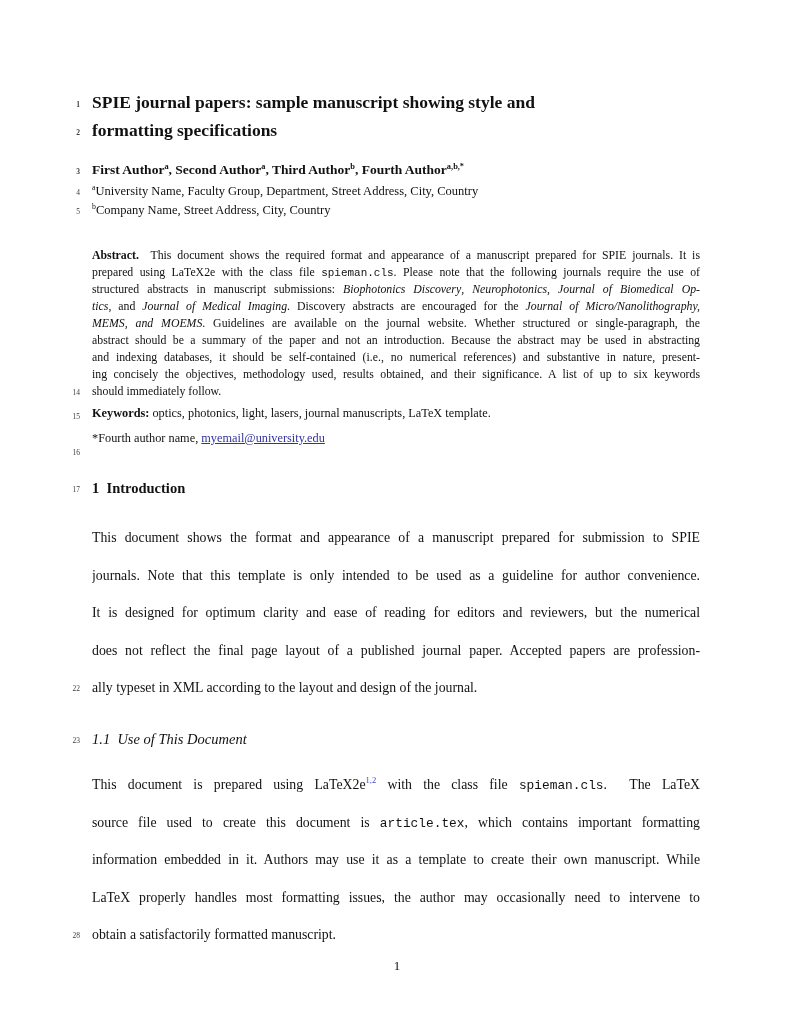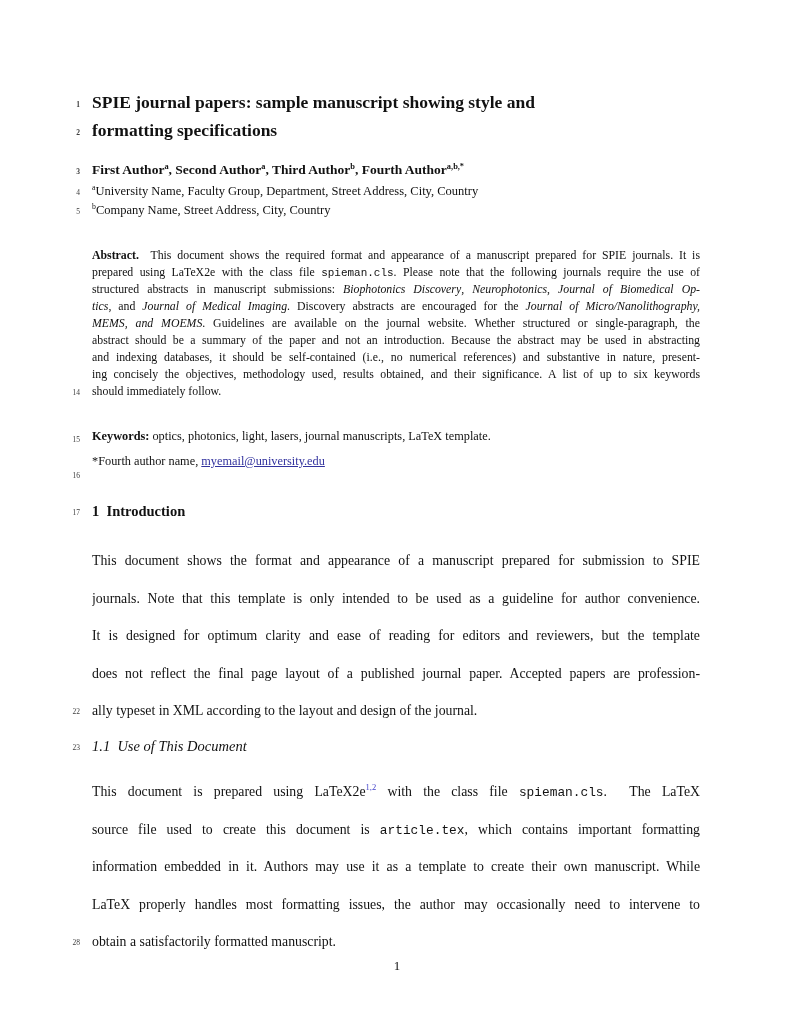--- a/index.html
+++ b/index.html
@@ -46,28 +46,28 @@
   .t-authors .ln { top: 8px; }
 
   .t-affil   { font-size: 12.5px; line-height: 19px; }
   .t-affil-first { margin-top: 2px; }
   .t-affil .ln { top: 7px; }
 
   .t-abs     { font-size: 11.8px; line-height: 16.2px; height: 17px; }
   .t-abs-first { margin-top: 27px; }
   .t-abs .ln { top: 6px; }
 
-  .t-keywords { font-size: 12.3px; line-height: 17px; margin-top: 28px; }
+  .t-keywords { font-size: 12.3px; line-height: 17px; margin-top: 5px; }
   .t-keywords .ln { top: 8px; }
 
   .t-note    { font-size: 12.3px; line-height: 17px; margin-top: 8px; }
   .t-note .ln { top: 19px; }
 
   .t-h1      { font-size: 14.5px; line-height: 21px; font-weight: bold; margin-top: 31px; }
-  .t-h2      { font-size: 14.5px; line-height: 21px; font-style: italic; margin-top: 15px; }
+  .t-h2      { font-size: 14.5px; line-height: 21px; font-style: italic; margin-top: 31px; }
   .t-h1 .ln, .t-h2 .ln { top: 8px; font-style: normal; font-weight: normal; }
 
   .t-body    { font-size: 13.8px; line-height: 21px; height: 21px; margin-top: 16.5px; }
   .t-body-first { margin-top: 28px; }
   .t-body-first2 { margin-top: 24px; }
   .t-body .ln { top: 8px; }
 
   
   .b { font-weight: bold; }
   .i { font-style: italic; }
@@ -104,21 +104,21 @@
       <div class="line t-abs just"><span class="i">MEMS, and MOEMS</span><span class="">. Guidelines are available on the journal website. Whether structured or single-paragraph, the</span></div>
       <div class="line t-abs just"><span class="">abstract should be a summary of the paper and not an introduction. Because the abstract may be used in abstracting</span></div>
       <div class="line t-abs just"><span class="">and indexing databases, it should be self-contained (i.e., no numerical references) and substantive in nature, present-</span></div>
       <div class="line t-abs just"><span class="">ing concisely the objectives, methodology used, results obtained, and their significance. A list of up to six keywords</span></div>
       <div class="line t-abs"><span class="ln">14</span><span class="">should immediately follow.</span></div>
       <div class="line t-keywords"><span class="ln">15</span><span class="b">Keywords:</span><span class=""> optics, photonics, light, lasers, journal manuscripts, LaTeX template.</span></div>
       <div class="line t-note"><span class="ln">16</span><span class="">*Fourth author name, </span><a href="#" class="link">myemail@university.edu</a></div>
       <div class="line t-h1"><span class="ln">17</span><span class="">1&nbsp;&nbsp;Introduction</span></div>
       <div class="line t-body t-body-first just"><span class="">This document shows the format and appearance of a manuscript prepared for submission to SPIE</span></div>
       <div class="line t-body just"><span class="">journals. Note that this template is only intended to be used as a guideline for author convenience.</span></div>
-      <div class="line t-body just"><span class="">It is designed for optimum clarity and ease of reading for editors and reviewers, but the template</span></div>
+      <div class="line t-body just"><span class="">It is designed for optimum clarity and ease of reading for editors and reviewers, but the numerical</span></div>
       <div class="line t-body just"><span class="">does not reflect the final page layout of a published journal paper. Accepted papers are profession-</span></div>
       <div class="line t-body"><span class="ln">22</span><span class="">ally typeset in XML according to the layout and design of the journal.</span></div>
       <div class="line t-h2"><span class="ln">23</span><span class="">1.1&nbsp;&nbsp;Use of This Document</span></div>
       <div class="line t-body t-body-first2 just"><span class="">This document is prepared using LaTeX2e</span><span class="sup cite">1,2</span><span class=""> with the class file </span><span class="mono">spieman.cls</span><span class="">.&nbsp; The LaTeX</span></div>
       <div class="line t-body just"><span class="">source file used to create this document is </span><span class="mono">article.tex</span><span class="">, which contains important formatting</span></div>
       <div class="line t-body just"><span class="">information embedded in it. Authors may use it as a template to create their own manuscript. While</span></div>
       <div class="line t-body just"><span class="">LaTeX properly handles most formatting issues, the author may occasionally need to intervene to</span></div>
       <div class="line t-body"><span class="ln">28</span><span class="">obtain a satisfactorily formatted manuscript.</span></div>
     </div>
   <div class="footer">1</div>

